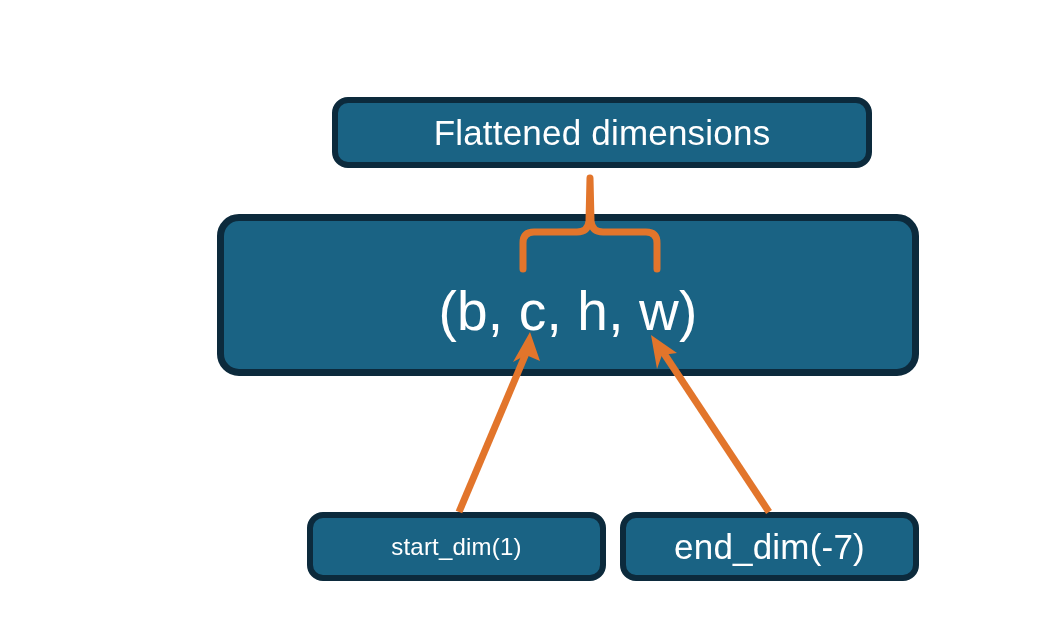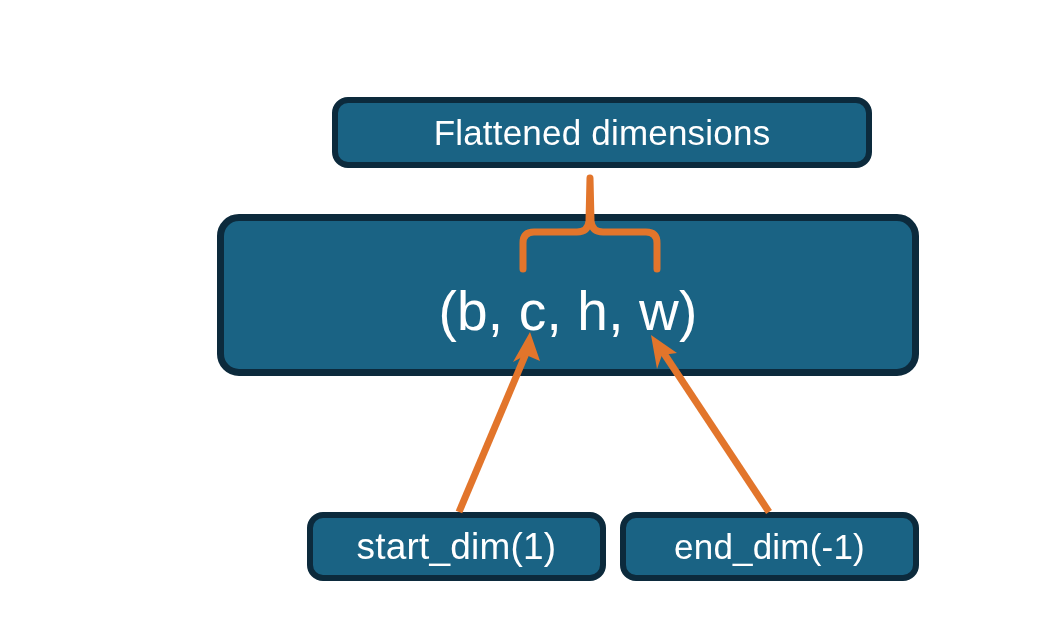--- a/index.html
+++ b/index.html
@@ -54,21 +54,21 @@
   #node-tuple .label {
     position: relative;
     top: 16px;
     text-align: right;
   }
   #node-startdim {
     left: 267px;
     top: 512px;
     width: 299px;
     height: 69px;
-    font-size: 37px;
+    font-size: 24px;
   }
   #node-enddim {
     left: 580px;
     top: 512px;
     width: 299px;
     height: 69px;
     font-size: 35px;
   }
   #overlay {
     position: absolute;
@@ -106,21 +106,21 @@
 
   <div class="node" id="node-tuple">
     <span class="label">(b, c, h, w)</span>
   </div>
 
   <div class="node" id="node-startdim">
     <span class="label">start_dim(1)</span>
   </div>
 
   <div class="node" id="node-enddim">
-    <span class="label">end_dim(-1)</span>
+    <span class="label">end_dim(-7)</span>
   </div>
 
   <svg id="overlay" viewBox="0 0 1038 632">
 
     <g>
       <path class="connector-stroke" d="M 483 269
                L 483 243
                Q 483 232 494 232
                L 537 232
                Q 548 232 549 221

